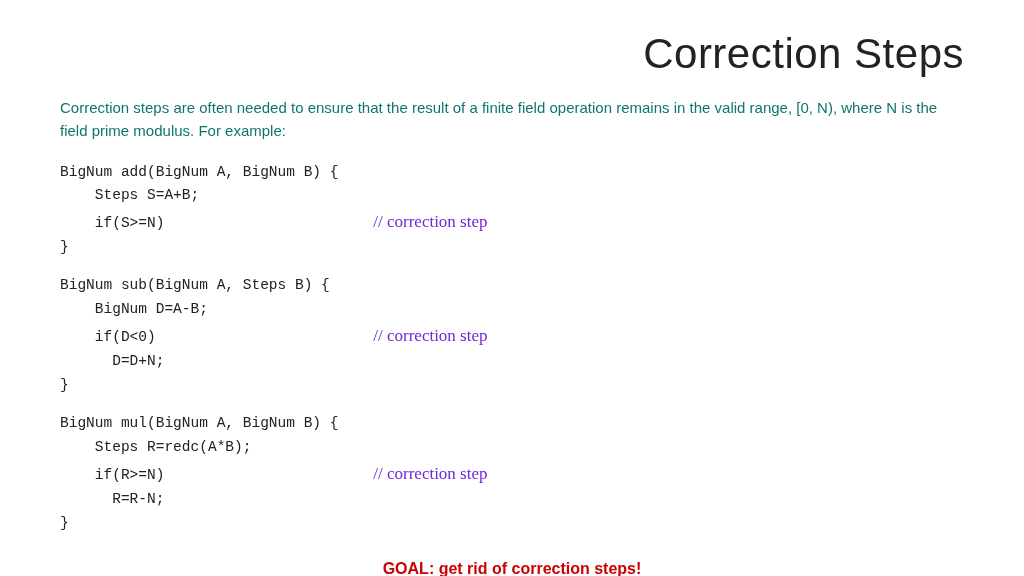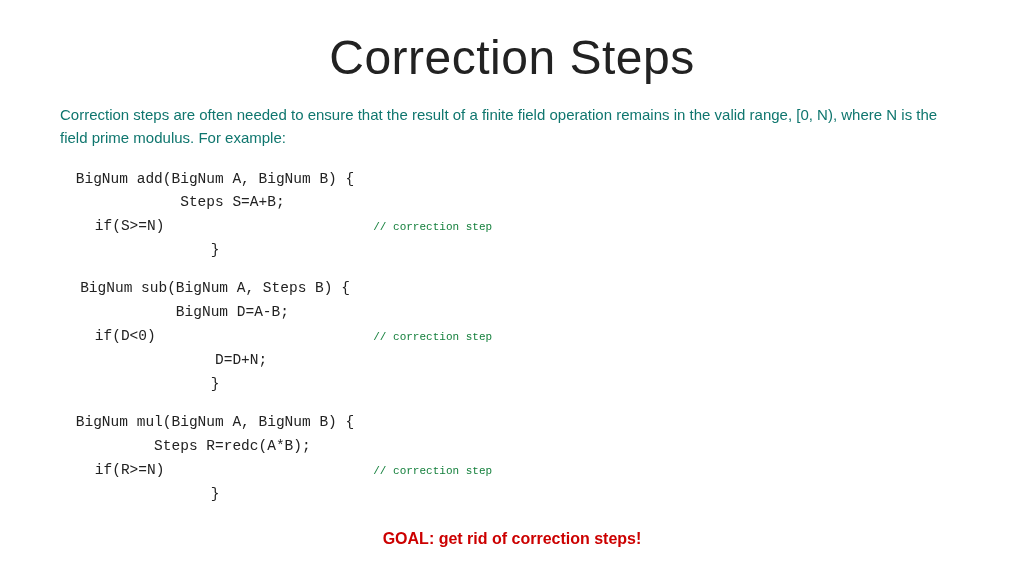--- a/index.html
+++ b/index.html
@@ -20,22 +20,22 @@
       width: 1024px;
       height: 576px;
       background: #ffffff;
       padding: 30px 60px 30px 60px;
       display: flex;
       flex-direction: column;
       gap: 0;
     }
 
     .slide-title {
-      text-align: center;
-      font-size: 48px;
+      text-align: right;
+      font-size: 42px;
       font-weight: 300;
       color: #222222;
       margin-bottom: 18px;
       letter-spacing: 0.5px;
     }
 
     .intro-text {
       font-size: 15px;
       color: #0f766e;
       line-height: 1.55;
@@ -44,28 +44,27 @@
 
     .code-block {
       font-family: 'Courier New', Courier, monospace;
       font-size: 14.5px;
       line-height: 1.65;
       color: #222222;
       margin-bottom: 4px;
     }
 
     .code-comment {
-      color: #15803d;
-      font-family: Liberation Mono, monospace;
-      font-size: 11px;
+      color: #6d28d9;
+      font-family: Liberation Serif, serif;
+      font-size: 17px;
     }
 
     .code-section {
       margin-bottom: 10px;
-      text-align: center;
     }
 
     .goal-line {
       text-align: center;
       font-size: 16px;
       font-weight: 700;
       color: #cc0000;
       margin-top: 10px;
     }
 
@@ -132,19 +131,22 @@
         <span class="code-left">BigNum mul(BigNum A, BigNum B) {</span>
       </div>
       <div class="code-line">
         <span class="code-left">    Steps R=redc(A*B);</span>
       </div>
       <div class="code-line">
         <span class="code-left">    if(R&gt;=N)                        </span>
         <span class="code-comment">// correction step</span>
       </div>
       <div class="code-line">
+        <span class="code-left">      R=R-N;</span>
+      </div>
+      <div class="code-line">
         <span class="code-left">}</span>
       </div>
     </div>
   </div>
 
   <div class="goal-line">GOAL:  get rid of correction steps!</div>
 </div>
 
 </body></html>

